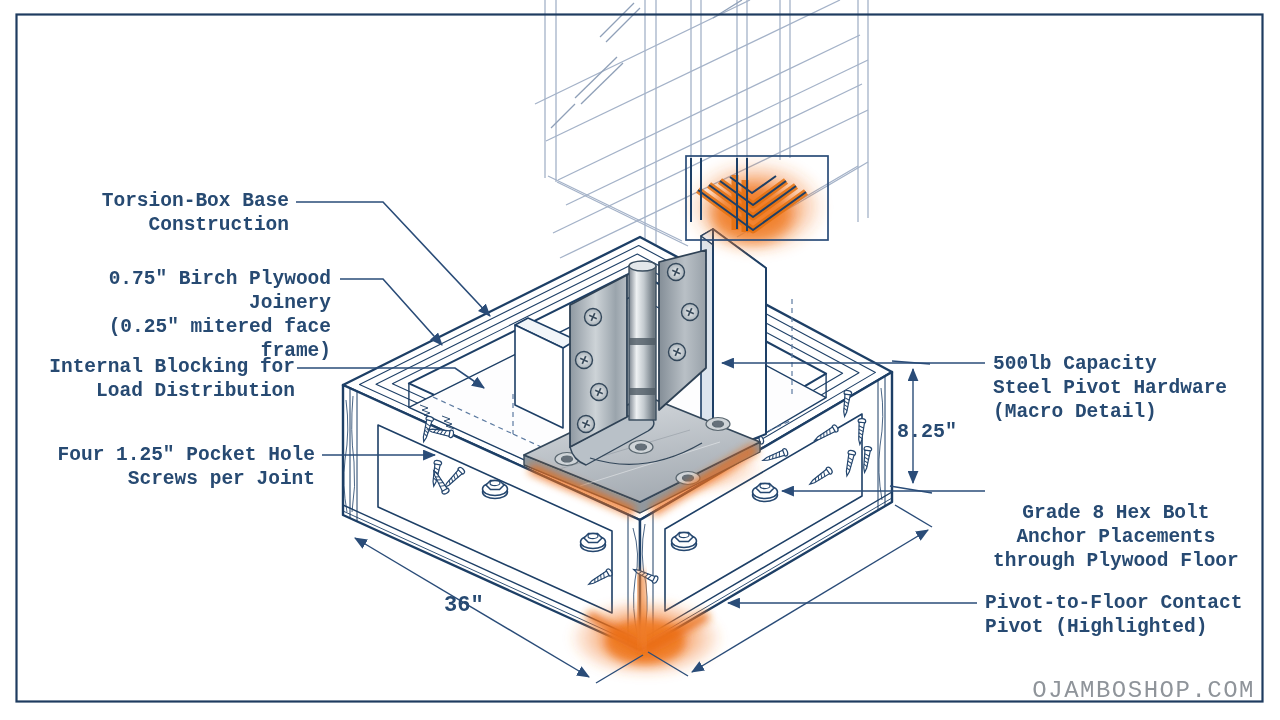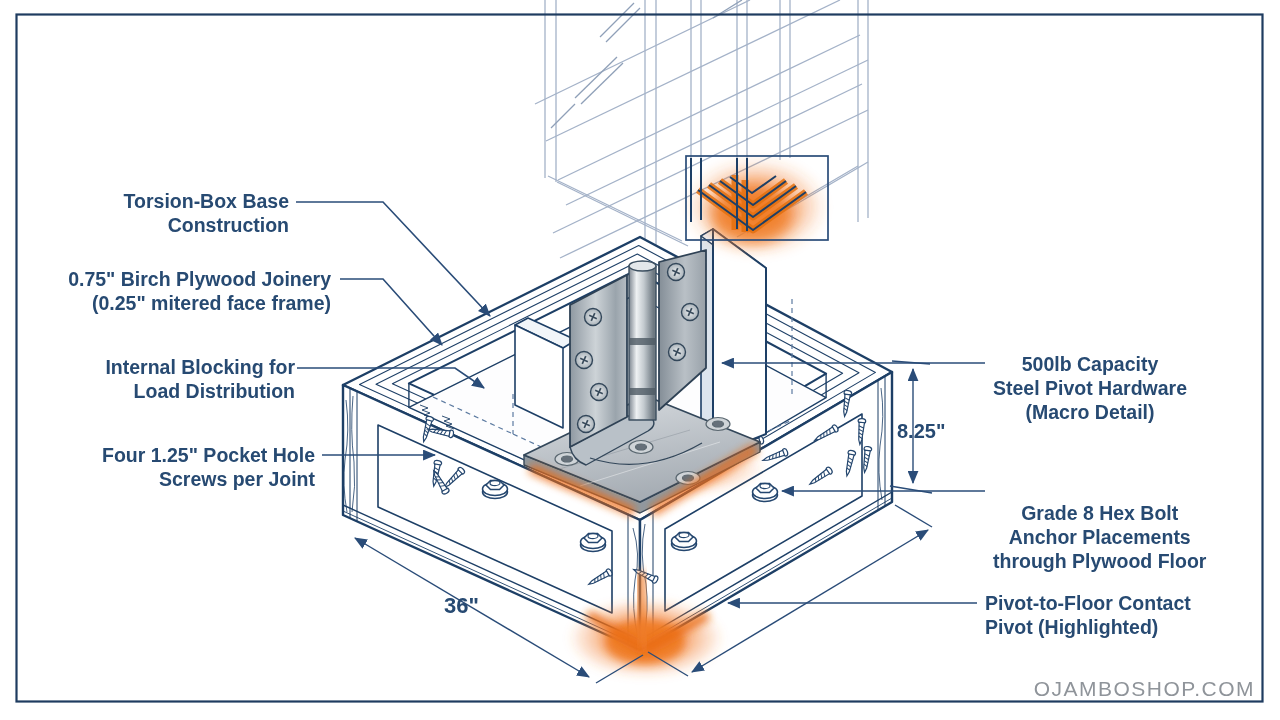--- a/index.html
+++ b/index.html
@@ -1,31 +1,31 @@
 <!DOCTYPE html>
 <html><head>
 <meta charset="utf-8">
 <style>
   html,body{margin:0;padding:0;background:#ffffff;}
   #stage{position:relative;width:1280px;height:720px;background:#ffffff;overflow:hidden;
-         font-family:Liberation Sans, sans-serif;}
+         font-family:Liberation Mono, monospace;}
   #art{position:absolute;left:0;top:0;}
   .lbl{position:absolute;color:#274a72;font-size:19.5px;line-height:24px;font-weight:600;
        white-space:pre-line;}
   .lbl.right-align{text-align:right;}
   .dim{position:absolute;color:#274a72;font-weight:600;}
   #dim-height{left:897px;top:420px;font-size:20px;}
   #dim-width{left:444px;top:593px;font-size:22px;}
   #watermark{position:absolute;left:1000px;top:677px;width:255px;text-align:right;
-             color:#8f949a;font-size:21px;letter-spacing:1.5px;font-weight:400;}
+             color:#8f949a;font-size:24px;letter-spacing:1.5px;font-weight:400;}
   #lbl-torsion{left:40px;top:189px;width:249px;}
   #lbl-plywood{left:40px;top:267px;width:291px;}
   #lbl-blocking{left:44px;top:355px;width:251px;}
   #lbl-screws{left:40px;top:443px;width:275px;}
-  #lbl-pivot-hw{left:993px;top:352px;text-align:center;}
+  #lbl-pivot-hw{left:993px;top:352px;}
   #lbl-hexbolt{left:993px;top:501px;text-align:center;}
   #lbl-contact{left:985px;top:591px;}
 </style>
 </head>
 <body>
 
 <div id="stage">
 
 <svg id="art" width="1280" height="720" viewBox="0 0 1280 720">
   <defs>

